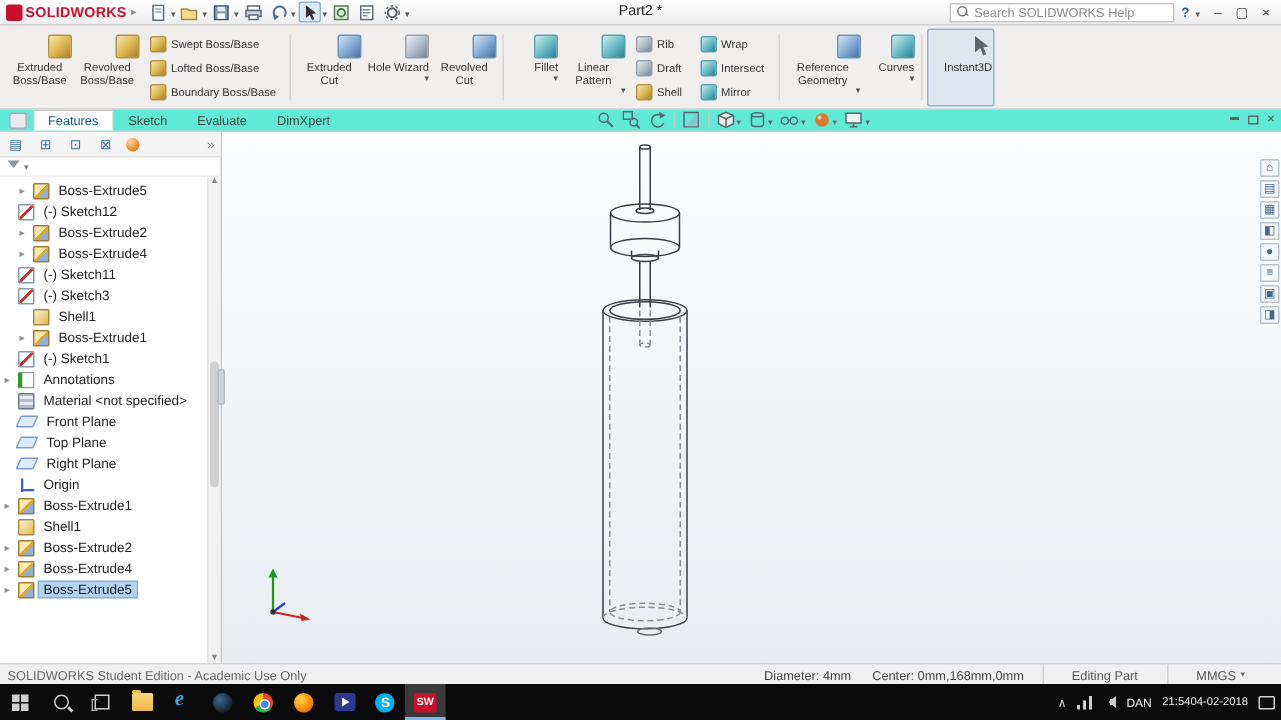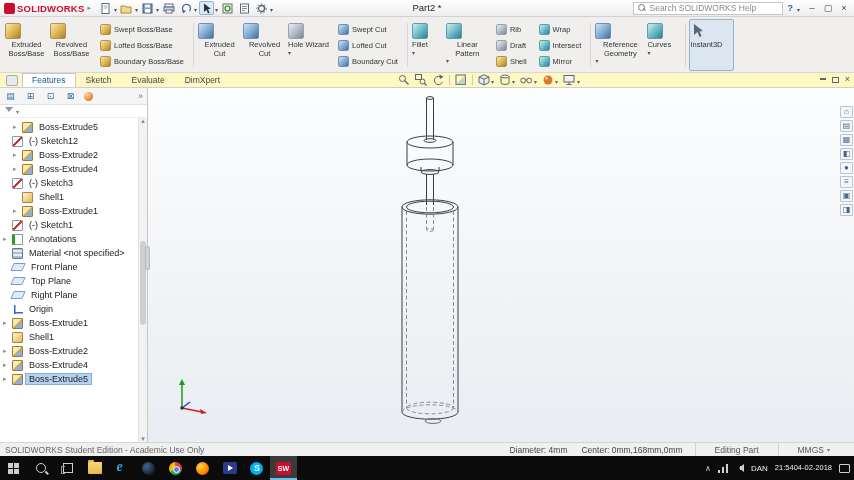--- a/index.html
+++ b/index.html
@@ -21,36 +21,36 @@
 .searchbox{display:flex;align-items:center;gap:3px;background:#fff;border:1px solid #c5c5c5;height:13px;width:150px;padding:0 4px;font-size:8.5px;color:#8a8a8a}
 .mag{width:8px;height:8px;position:relative;flex:none}
 .mag::before{content:"";position:absolute;left:0;top:0;width:5px;height:5px;border:1px solid #777;border-radius:50%}
 .mag::after{content:"";position:absolute;left:5px;top:5px;width:3px;height:1px;background:#777;transform:rotate(45deg)}
 .helpbtn{color:#2a6496;font-weight:bold;font-size:9px}
 .winctl{display:flex;gap:2px}
 .wbtn{width:14px;height:13px;display:flex;align-items:center;justify-content:center;color:#444;font-size:9px}
 
 
 .ribbon{height:56px;background:#f0efee;border-bottom:1px solid #d8d8d8;display:flex;align-items:stretch;padding:2px 2px 1px 4px}
-.rbig{width:45px;display:flex;flex-direction:column;align-items:flex-start;padding-top:3px;font-size:7.5px;line-height:1.15;color:#333;text-align:center;border:1px solid transparent;border-radius:2px}
+.rbig{width:45px;display:flex;flex-direction:column;align-items:flex-end;padding-top:3px;font-size:7.5px;line-height:1.15;color:#333;text-align:center;border:1px solid transparent;border-radius:2px}
 .rbig.pressed{background:#dbe6f1;border-color:#93b3cf}
 .ric{width:16px;height:16px;border-radius:2px;margin-bottom:2px;flex:none}
 .ric-gold{background:linear-gradient(135deg,#f7e9b0,#dcb44e 55%,#a8802f);border:1px solid #b2924a}
 .ric-blue{background:linear-gradient(135deg,#d4e4f4,#7ea8d2 55%,#486f9b);border:1px solid #6d92ba}
 .ric-teal{background:linear-gradient(135deg,#d0eef0,#66b8c4 55%,#2e7f90);border:1px solid #58a0ac}
 .ric-gray{background:linear-gradient(135deg,#eceff2,#aeb8c2 55%,#79858f);border:1px solid #98a2ac}
 .ric-sm{width:11px;height:11px;margin:0 3px 0 0}
 .rstack{display:flex;flex-direction:column;justify-content:center;gap:1px;padding:0 2px}
 .rsmall{display:flex;align-items:center;height:15px;font-size:7.5px;color:#333;padding:0 3px;border:1px solid transparent;border-radius:2px;white-space:nowrap}
 .rsep{width:1px;background:#d6d6d6;margin:4px 3px}
 .dcaret::after{content:"▾";font-size:6px;color:#555;display:block;line-height:4px;margin-top:1px}
 .instant-ic{width:16px;height:16px;margin-bottom:2px}
 
 
-.tabstrip{height:15px;background:#fef9c3;border-bottom:1px solid #cfcfcf;display:flex;align-items:flex-end;position:relative;flex:none}
+.tabstrip{height:15px;background:#5eead4;border-bottom:1px solid #cfcfcf;display:flex;align-items:flex-end;position:relative;flex:none}
 .strip-pin{width:12px;height:11px;margin:0 4px 1px 6px;border:1px solid #aab;border-radius:2px;background:#e6e9ee}
 .ctab{font-size:8.5px;color:#444;padding:1px 9px 2px;border:1px solid transparent;border-bottom:none;cursor:default}
 .ctab.active{background:#fff;border-color:#c6c6c6;color:#11598f}
 .hud{position:absolute;left:398px;top:1px;display:flex;align-items:center;gap:5px}
 .hudi{display:flex;align-items:flex-end;gap:1px}
 .hudi svg{display:block}
 .hudsep{width:1px;height:10px;background:#c9c9c9}
 .hudcaret{font-size:6px;color:#666;line-height:8px}
 .docwin{position:absolute;right:4px;top:2px;display:flex;gap:6px;align-items:center;color:#555}
 .dw-min{width:6px;height:2px;background:#666;margin-bottom:1px}
@@ -255,41 +255,27 @@
       <div class="rsmall">
           <span class="ric ric-gold ric-sm"></span>
           <span>Boundary Boss/Base</span>
         </div>
     </div>
     <div class="rsep"></div>
     <div class="rbig">
       <span class="ric ric-blue"></span>
       <span>Extruded Cut</span>
     </div>
+    <div class="rbig dcaret">
+      <span class="ric ric-gray"></span>
+      <span>Hole Wizard</span>
+    </div>
     <div class="rbig">
       <span class="ric ric-blue"></span>
       <span>Revolved Cut</span>
-    </div>
-    <div class="rbig dcaret">
-      <span class="ric ric-gray"></span>
-      <span>Hole Wizard</span>
-    </div>
-    <div class="rstack">
-      <div class="rsmall">
-          <span class="ric ric-blue ric-sm"></span>
-          <span>Swept Cut</span>
-        </div>
-      <div class="rsmall">
-          <span class="ric ric-blue ric-sm"></span>
-          <span>Lofted Cut</span>
-        </div>
-      <div class="rsmall">
-          <span class="ric ric-blue ric-sm"></span>
-          <span>Boundary Cut</span>
-        </div>
     </div>
     <div class="rsep"></div>
     <div class="rbig dcaret" style="width:34px">
       <span class="ric ric-teal"></span>
       <span>Fillet</span>
     </div>
     <div class="rbig dcaret">
       <span class="ric ric-teal"></span>
       <span>Linear Pattern</span>
     </div>
@@ -453,20 +439,25 @@
             <span class="tl">Boss-Extrude2</span>
           </div>
         <div class="trow ind1">
             <span class="tw"></span>
             <span class="tico tico-extrude"></span>
             <span class="tl">Boss-Extrude4</span>
           </div>
         <div class="trow ind2">
             <span class="tw none"></span>
             <span class="tico tico-sketch"></span>
+            <span class="tl">(-) Sketch11</span>
+          </div>
+        <div class="trow ind2">
+            <span class="tw none"></span>
+            <span class="tico tico-sketch"></span>
             <span class="tl">(-) Sketch3</span>
           </div>
         <div class="trow ind1">
             <span class="tw none"></span>
             <span class="tico tico-shell"></span>
             <span class="tl">Shell1</span>
           </div>
         <div class="trow ind1">
             <span class="tw"></span>
             <span class="tico tico-extrude"></span>

